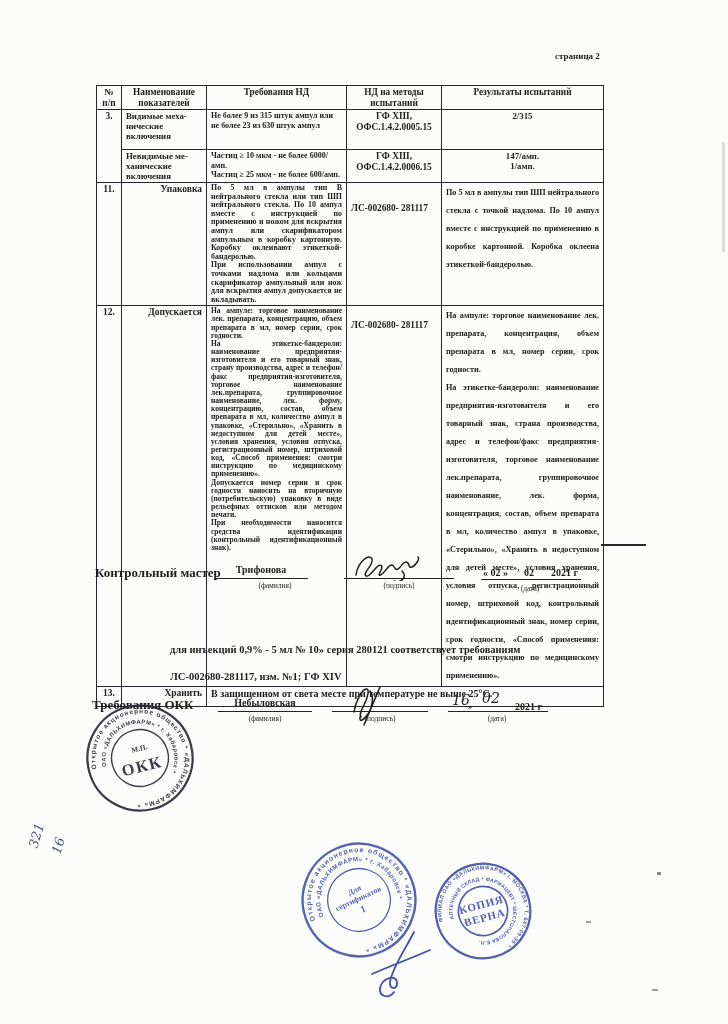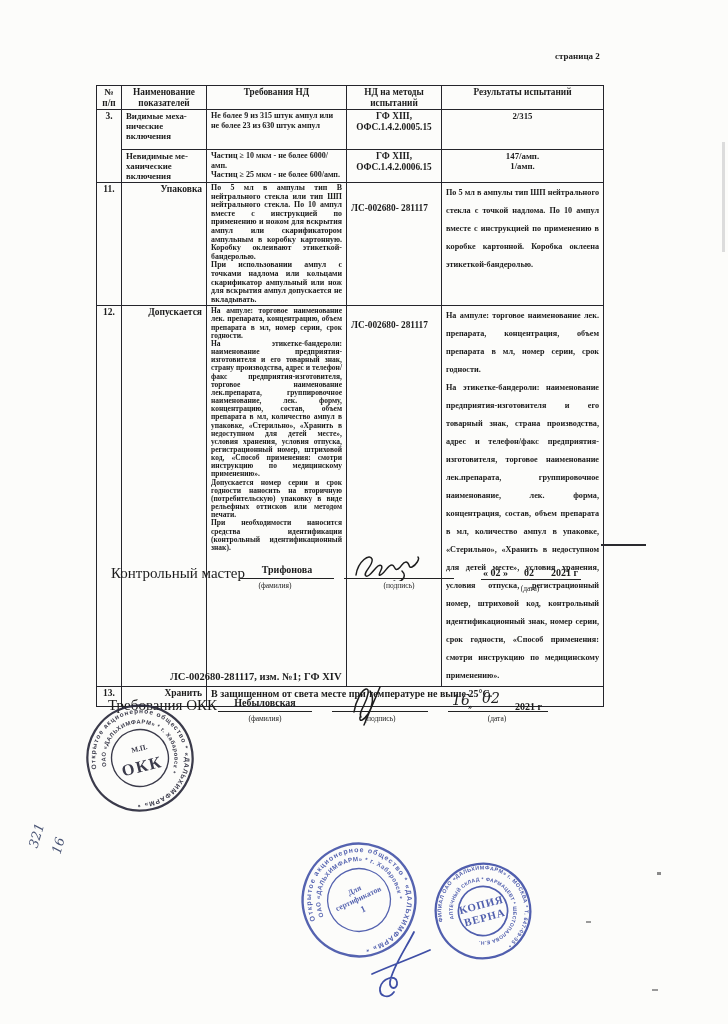--- a/index.html
+++ b/index.html
@@ -21,21 +21,21 @@
   td.req-10{font-size:8px;line-height:9.5px;white-space:pre-line;padding-top:3px;margin-top:17px;}
   td.nd-cell{text-align:center;font-size:9.3px;line-height:11px;white-space:pre-line;vertical-align:middle;}
   td.nd-top{font-size:9.3px;vertical-align:top;}
   td.res-mid{text-align:center;font-size:8.8px;line-height:10px;white-space:pre-line;vertical-align:middle;}
   td.dense{font-size:7.5px;line-height:8.15px;text-align:justify;white-space:pre-line;padding-top:2px;}
   td.dense-r{font-size:8.2px;line-height:18px;text-align:justify;white-space:pre-line;padding-top:2px;}
   td.store-cell{font-size:10px;vertical-align:middle;padding-left:8px;}
   .tbl-ext-line{position:absolute;left:601px;top:544px;width:45px;height:2px;background:#2a2a2e;}
 
   
-  .lbl{position:absolute;font-size:15px;font-weight:normal;margin-left:16px;}
+  .lbl{position:absolute;font-size:13px;font-weight:bold;}
   .field-val{position:absolute;text-align:center;font-size:10px;font-weight:bold;border-bottom:1.3px solid #222;height:14px;}
   .caption{position:absolute;text-align:center;font-size:7.5px;}
   .uline{position:absolute;border-bottom:1.3px solid #222;height:1px;}
   .datebit{position:absolute;font-size:10px;font-weight:bold;}
   .hand{font-family:"DejaVu Serif",serif;font-style:italic;font-weight:normal;font-size:14px;color:#222;}
   .concl{position:absolute;font-size:10.5px;font-weight:bold;}
 
   
   .stamp{position:absolute;}
   .stamp svg{display:block;}
@@ -118,35 +118,36 @@
     <tr style="height:20px">
       <td class="num-cell">13.</td>
       <td class="name-center">Хранить</td>
       <td class="store-cell" colspan="3">В защищенном от света месте при температуре не выше  25°С.</td>
     </tr>
   </tbody>
     </table>
   <div class="tbl-ext-line"></div>
 
   <div class="lbl" style="left:95px;top:565px">Контрольный мастер</div>
-  <div class="field-val" style="left:240px;top:564px;width:94px">Трифонова</div>
+  <div class="field-val" style="left:214px;top:564px;width:94px">Трифонова</div>
   <div class="caption" style="left:228px;top:581px;width:94px">(фамилия)</div>
 
   <svg class="sig-svg" style="left:350px;top:551px" width="92" height="30" viewBox="0 0 92 30">
     <path d="M6 24 C8 10 20 2 22 8 C24 14 12 22 16 25 C19 27 24 18 28 15 C31 13 33 15 31 19 C29 23 28 26 32 23 C36 20 38 14 42 14 C45 14 44 20 48 18 C52 16 52 11 56 11 C60 11 58 18 62 16 C66 14 70 8 68 6 M52 20 C58 26 50 33 44 30" fill="none" stroke="#1d1d1d" stroke-width="1.5" stroke-linecap="round"></path>
   </svg>
   <div class="uline" style="left:344px;top:577px;width:110px"></div>
   <div class="caption" style="left:344px;top:581px;width:110px">(подпись)</div>
 
   <div class="datebit" style="left:483px;top:567px">« 02 »</div>
   <div class="datebit" style="left:524px;top:567px">02</div>
   <div class="datebit" style="left:551px;top:567px">2021 г</div>
   <div class="uline" style="left:481px;top:578px;width:100px"></div>
   <div class="caption" style="left:495px;top:584px;width:70px">(дата)</div>
 
+  <div class="concl" style="left:170px;top:644px">для инъекций  0,9% - 5 мл № 10»  серия  280121  соответствует   требованиям</div>
   <div class="concl" style="left:170px;top:671px">ЛС-002680-281117, изм. №1; ГФ XIV</div>
 
   <div class="lbl" style="left:92px;top:697px">Требования ОКК</div>
   <div class="field-val" style="left:218px;top:697px;width:94px">Небыловская</div>
   <div class="caption" style="left:218px;top:714px;width:94px">(фамилия)</div>
 
   <svg class="sig-svg" style="left:340px;top:684px" width="66" height="42" viewBox="0 0 66 42">
     <path d="M14 28 C16 16 22 6 26 5 C30 4 28 13 24 21 C21 27 19 31 21 33 M30 7 C34 12 33 22 28 30 C24 36 19 39 20 33 M40 3 C35 15 29 29 24 41" fill="none" stroke="#1d1d1d" stroke-width="1.5" stroke-linecap="round"></path>
   </svg>
   <div class="uline" style="left:332px;top:710px;width:96px"></div>

